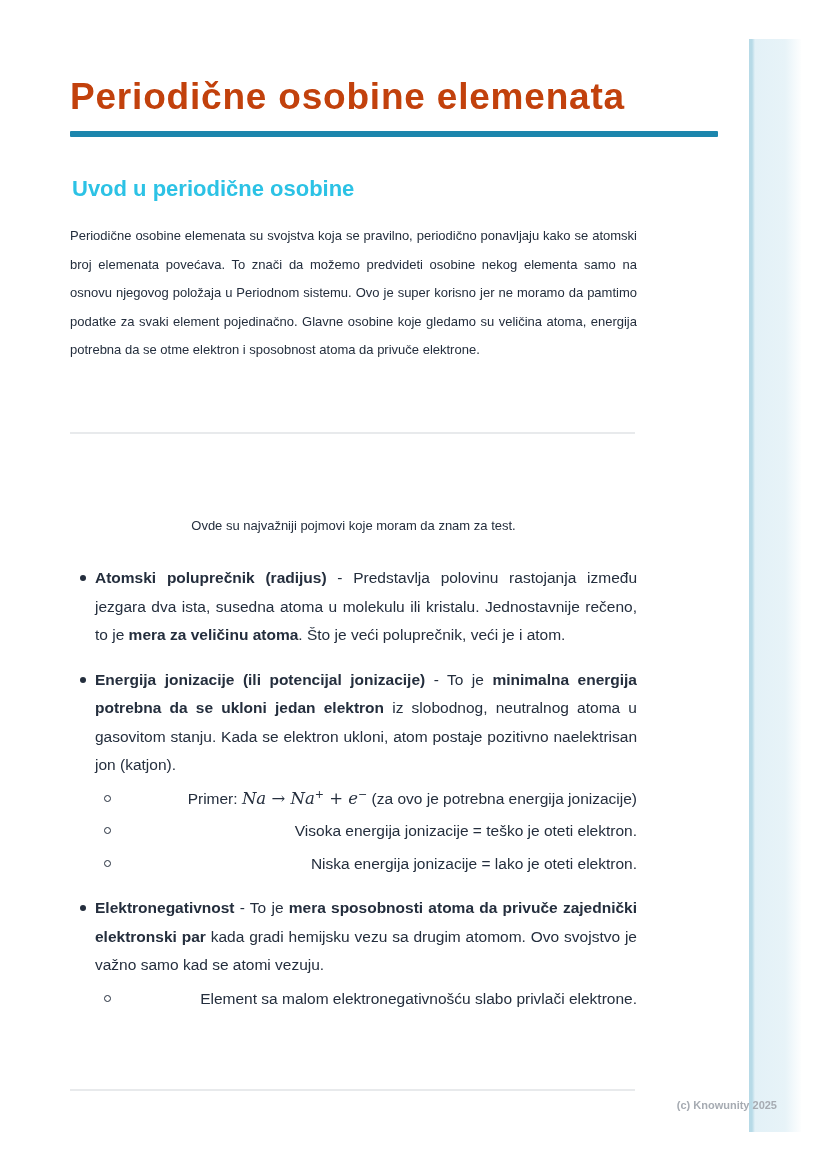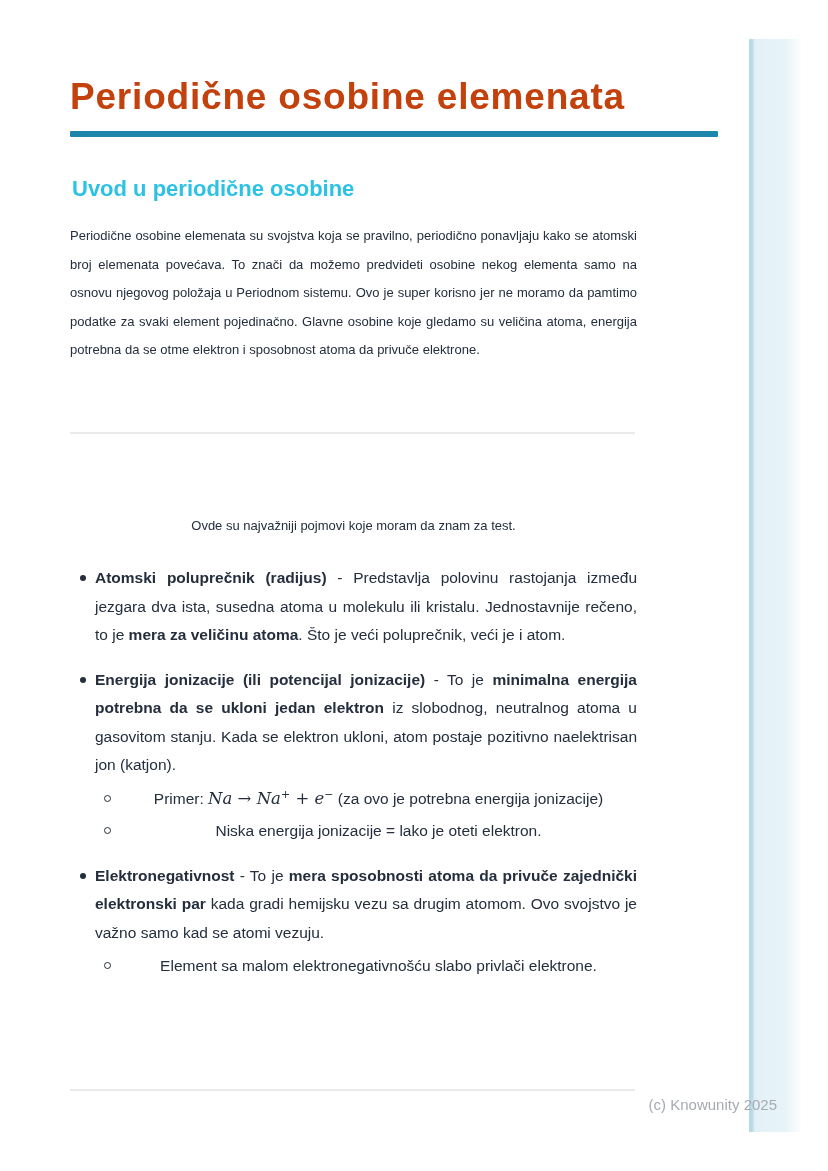--- a/index.html
+++ b/index.html
@@ -42,31 +42,31 @@
   .main-list {
     position:absolute; left:70px; top:548px; width:567px; margin:0; padding:0;
     list-style:none; font-size:15.5px; line-height:28.5px; z-index:2;
   }
   .term { position:relative; padding-left:25px; margin:16px 0 6px 0; text-align:justify; }
   .term::before {
     content:""; position:absolute; left:10px; top:11px; width:6px; height:6px;
     border-radius:50%; background:#242e3d;
   }
   .sub-list { margin:5px 0 14px 0; padding:0; list-style:none; }
-  .sub { position:relative; padding-left:25px; margin:0 0 4px 0; text-align:center; }
+  .sub { position:relative; padding-left:25px; margin:0 0 4px 0; text-align:right; }
   .sub::before {
     content:""; position:absolute; left:9px; top:10px; width:5px; height:5px;
     border:1.5px solid #242e3d; border-radius:50%; background:transparent;
   }
   .b { font-weight:700; }
   .m { font-family:"DejaVu Serif","Liberation Serif",serif; font-style:italic; font-size:16.5px; }
   sup.m { font-size:11px; line-height:0; }
   .footer {
     position:absolute; left:70px; top:1097px; width:707px; text-align:right;
-    font-size:15px; line-height:16px; color:#a6abb2; z-index:3;
+    font-size:11px; line-height:16px; color:#a6abb2; z-index:3;font-weight:bold;
   }
 </style>
 </head>
 <body>
 
 <div class="page">
   <div class="stripe"></div>
 
   <h1 class="title">Periodične osobine elemenata</h1>
   <div class="title-rule"></div>
@@ -79,20 +79,21 @@
   <p class="body intro2">Ovde su najvažniji pojmovi koje moram da znam za test.</p>
 
   <ul class="main-list">
     <li class="term">
       <span><span class="b">Atomski poluprečnik (radijus)</span><span> - Predstavlja polovinu rastojanja između jezgara dva ista, susedna atoma u molekulu ili kristalu. Jednostavnije rečeno, to je </span><span class="b">mera za veličinu atoma</span><span>. Što je veći poluprečnik, veći je i atom.</span></span>
     </li>
     <li class="term">
       <span><span class="b">Energija jonizacije (ili potencijal jonizacije)</span><span> - To je </span><span class="b">minimalna energija potrebna da se ukloni jedan elektron</span><span> iz slobodnog, neutralnog atoma u gasovitom stanju. Kada se elektron ukloni, atom postaje pozitivno naelektrisan jon (katjon).</span></span>
       <ul class="sub-list">
         <li class="sub"><span>Primer: </span><span class="m">Na</span><span class="m"> → </span><span class="m">Na</span><sup class="m">+</sup><span class="m"> + </span><span class="m">e</span><sup class="m">−</sup><span> (za ovo je potrebna energija jonizacije)</span></li>
+        <li class="sub"><span>Visoka energija jonizacije = teško je oteti elektron.</span></li>
         <li class="sub"><span>Niska energija jonizacije = lako je oteti elektron.</span></li>
       </ul>
     </li>
     <li class="term">
       <span><span class="b">Elektronegativnost</span><span> - To je </span><span class="b">mera sposobnosti atoma da privuče zajednički elektronski par</span><span> kada gradi hemijsku vezu sa drugim atomom. Ovo svojstvo je važno samo kad se atomi vezuju.</span></span>
       <ul class="sub-list">
         <li class="sub"><span>Element sa malom elektronegativnošću slabo privlači elektrone.</span></li>
       </ul>
     </li>
   </ul>

